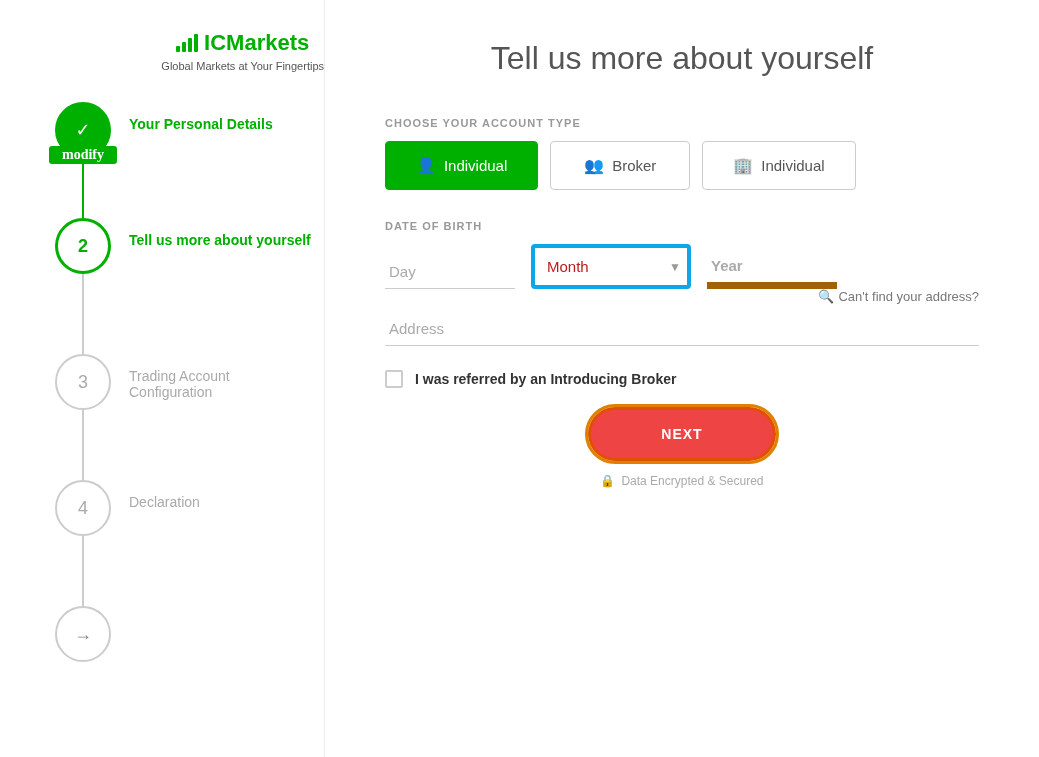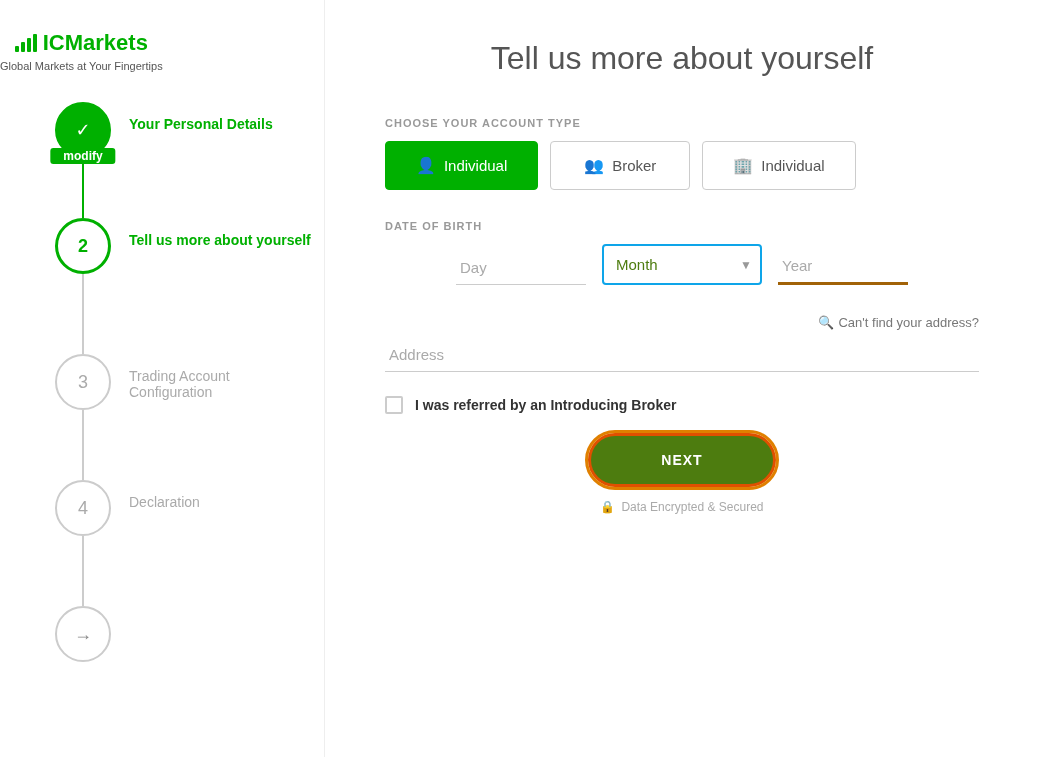--- a/index.html
+++ b/index.html
@@ -14,21 +14,21 @@
 
     
     .sidebar {
       width: 325px;
       min-width: 325px;
       background: #fff;
       border-right: 1px solid #eee;
       padding: 20px 0;
       display: flex;
       flex-direction: column;
-      align-items: flex-start;
+      align-items: flex-end;
     }
     .logo-area {
       display: flex;
       flex-direction: column;
       align-items: center;
       margin-bottom: 30px;
       margin-top: 10px;
     }
     .logo-text {
       font-size: 22px;
@@ -83,24 +83,25 @@
       color: #00b000;
       font-weight: bold;
     }
     .step-circle .modify-badge {
       position: absolute;
       bottom: -8px;
       left: 50%;
       transform: translateX(-50%);
       background: #00b000;
       color: #fff;
-      font-size: 12px;
+      font-size: 14px;
       padding: 1px 13px;
       border-radius: 3px;
       font-weight: bold;
+      font-family: Liberation Serif, serif;
     }
     .step-content {
       display: flex;
       flex-direction: column;
       padding-top: 14px;
     }
     .step-label {
       font-size: 14px;
       color: #aaa;
       font-weight: 500;
@@ -162,23 +163,21 @@
       border-color: #00b000;
     }
     .account-btn .icon {
       font-size: 16px;
     }
 
     
     .dob-row {
       display: flex;
       gap: 16px;
-      margin-bottom: 30px;
       align-items: flex-end;
-      justify-content: center;
     }
     .dob-field {
       display: flex;
       flex-direction: column;
     }
     .dob-input {
       border: none;
       border-bottom: 1px solid #ccc;
       padding: 8px 4px;
       font-size: 15px;
@@ -190,48 +189,49 @@
     .dob-input::placeholder {
       color: #aaa;
     }
     .month-select-wrapper {
       position: relative;
       width: 160px;
     }
     .month-select {
       appearance: none;
       -webkit-appearance: none;
-      border: 2px solid #0ea5e9;
+      border: 4px solid #0ea5e9;
       border-radius: 4px;
       padding: 10px 30px 10px 12px;
       font-size: 15px;
-      color: #4d7c0f;
+      color: #b91c1c;
       width: 160px;
       background: #fff;
       cursor: pointer;
       outline: none;
     }
     .month-chevron {
       position: absolute;
       right: 10px;
       top: 50%;
       transform: translateY(-50%);
       color: #999;
       font-size: 12px;
       pointer-events: none;
     }
     .year-input {
       border: none;
-      border-bottom: 3px solid #a16207;
+      border-bottom: 7px solid #a16207;
       padding: 8px 4px;
       font-size: 15px;
       color: #555;
       outline: none;
       width: 130px;
       background: transparent;
+      font-weight: bold;
     }
     .year-input::placeholder {
       color: #aaa;
     }
 
     
     .address-row {
       display: flex;
       flex-direction: column;
       margin-bottom: 24px;
@@ -298,21 +298,21 @@
       border: none;
       border-radius: 30px;
       padding: 16px 60px;
       font-size: 14px;
       font-weight: 700;
       letter-spacing: 1px;
       cursor: pointer;
       text-transform: uppercase;
     }
     .btn-next {
-      background: #4d7c0f;
+      background: #ef4444;
       color: #fff;
       border: none;
       border-radius: 30px;
       padding: 16px 70px;
       font-size: 14px;
       font-weight: 700;
       letter-spacing: 1px;
       cursor: pointer;
       text-transform: uppercase;
       box-shadow: 0 0 0 3px #e05000, 0 0 0 5px rgba(224,80,0,0.2);

